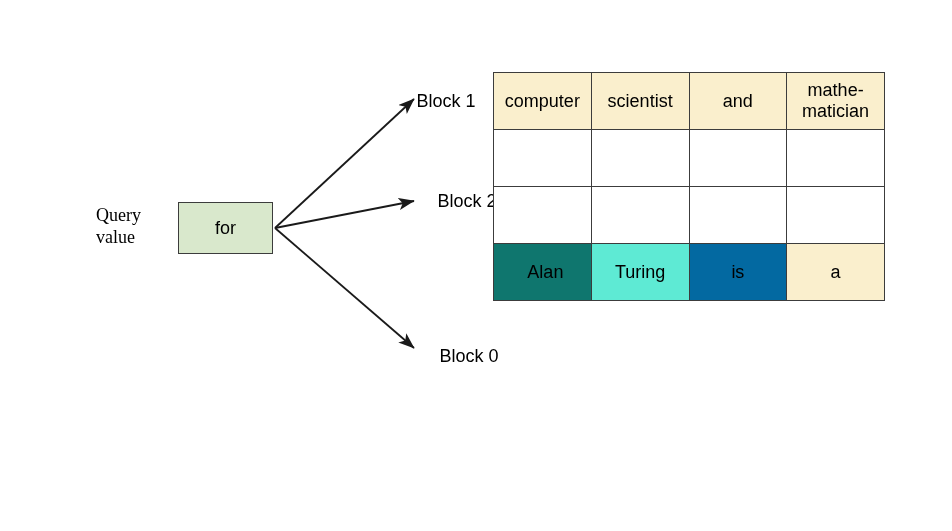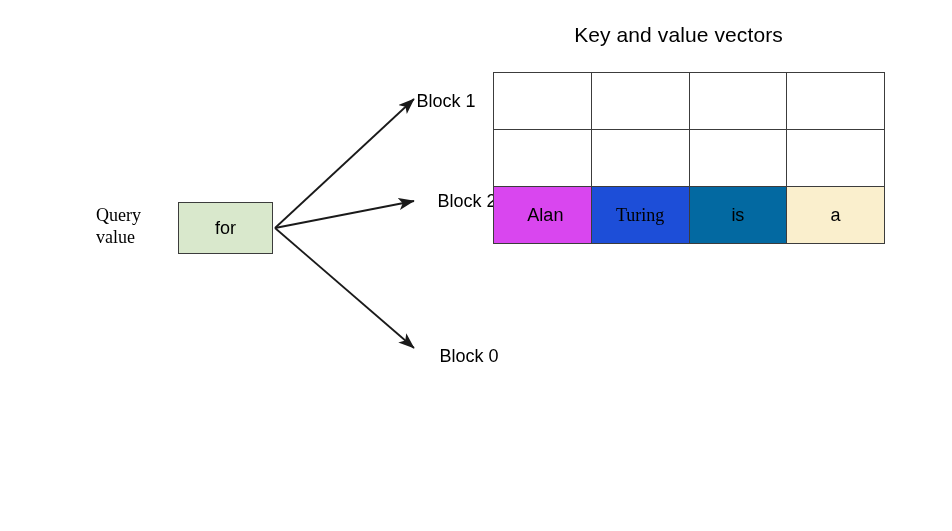--- a/index.html
+++ b/index.html
@@ -107,21 +107,20 @@
     background: #ffffff;
     overflow: hidden;
   }
   #kv-table td .cell-line { display: block; }
 </style>
 </head>
 <body>
 
 <div id="canvas">
 
-  <div id="kv-title">Key and value vectors</div>
 
   <div id="query-label">
     <span>Query</span>
     <span>value</span>
   </div>
 
   <div id="query-box" style="background: rgb(217, 232, 204); border-color: rgb(60, 60, 60);">
     <span>for</span>
   </div>
 
@@ -136,52 +135,67 @@
     <line x1="275" y1="228" x2="414" y2="348" stroke="#1a1a1a" stroke-width="1.8" marker-end="url(#ah)"></line>
   </svg>
 
   <div class="block-label" id="block-label-1">Block 1</div>
   <div class="block-label" id="block-label-2">Block 2</div>
   <div class="block-label" id="block-label-0">Block 0</div>
 
   <table id="kv-table">
     <tbody>
       <tr>
-        <td style="background: rgb(255, 255, 255); border-color: rgb(60, 60, 60);">
-            <span class="cell-line"></span>
-          </td>
-        <td style="background: rgb(255, 255, 255); border-color: rgb(60, 60, 60);">
-            <span class="cell-line"></span>
-          </td>
-        <td style="background: rgb(255, 255, 255); border-color: rgb(60, 60, 60);">
-            <span class="cell-line"></span>
-          </td>
-        <td style="background: rgb(255, 255, 255); border-color: rgb(60, 60, 60);">
-            <span class="cell-line"></span>
-          </td>
-      </tr>
-      <tr>
-        <td style="background: rgb(255, 255, 255); border-color: rgb(60, 60, 60);">
-            <span class="cell-line"></span>
-          </td>
-        <td style="background: rgb(255, 255, 255); border-color: rgb(60, 60, 60);">
-            <span class="cell-line"></span>
-          </td>
-        <td style="background: rgb(255, 255, 255); border-color: rgb(60, 60, 60);">
-            <span class="cell-line"></span>
-          </td>
-        <td style="background: rgb(255, 255, 255); border-color: rgb(60, 60, 60);">
-            <span class="cell-line"></span>
-          </td>
-      </tr>
-      <tr>
-        <td style="background: #d946ef; border-color: rgb(60, 60, 60); padding-left: 8px;">
+        <td style="background: rgb(250, 239, 205); border-color: rgb(60, 60, 60);">
+            <span class="cell-line">computer</span>
+          </td>
+        <td style="background: rgb(250, 239, 205); border-color: rgb(60, 60, 60);">
+            <span class="cell-line">scientist</span>
+          </td>
+        <td style="background: rgb(250, 239, 205); border-color: rgb(60, 60, 60);">
+            <span class="cell-line">and</span>
+          </td>
+        <td style="background: rgb(250, 239, 205); border-color: rgb(60, 60, 60);">
+            <span class="cell-line">mathe-</span>
+            <span class="cell-line">matician</span>
+          </td>
+      </tr>
+      <tr>
+        <td style="background: rgb(255, 255, 255); border-color: rgb(60, 60, 60);">
+            <span class="cell-line"></span>
+          </td>
+        <td style="background: rgb(255, 255, 255); border-color: rgb(60, 60, 60);">
+            <span class="cell-line"></span>
+          </td>
+        <td style="background: rgb(255, 255, 255); border-color: rgb(60, 60, 60);">
+            <span class="cell-line"></span>
+          </td>
+        <td style="background: rgb(255, 255, 255); border-color: rgb(60, 60, 60);">
+            <span class="cell-line"></span>
+          </td>
+      </tr>
+      <tr>
+        <td style="background: rgb(255, 255, 255); border-color: rgb(60, 60, 60);">
+            <span class="cell-line"></span>
+          </td>
+        <td style="background: rgb(255, 255, 255); border-color: rgb(60, 60, 60);">
+            <span class="cell-line"></span>
+          </td>
+        <td style="background: rgb(255, 255, 255); border-color: rgb(60, 60, 60);">
+            <span class="cell-line"></span>
+          </td>
+        <td style="background: rgb(255, 255, 255); border-color: rgb(60, 60, 60);">
+            <span class="cell-line"></span>
+          </td>
+      </tr>
+      <tr>
+        <td style="background: #0f766e; border-color: rgb(60, 60, 60); padding-left: 8px;">
             <span class="cell-line">Alan</span>
           </td>
-        <td style="background: #1d4ed8; border-color: rgb(60, 60, 60); font-family: Liberation Serif, serif;">
+        <td style="background: #5eead4; border-color: rgb(60, 60, 60);">
             <span class="cell-line">Turing</span>
           </td>
         <td style="background: #0369a1; border-color: rgb(60, 60, 60);">
             <span class="cell-line">is</span>
           </td>
         <td style="background: rgb(250, 239, 205); border-color: rgb(60, 60, 60);">
             <span class="cell-line">a</span>
           </td>
       </tr>
     </tbody>

